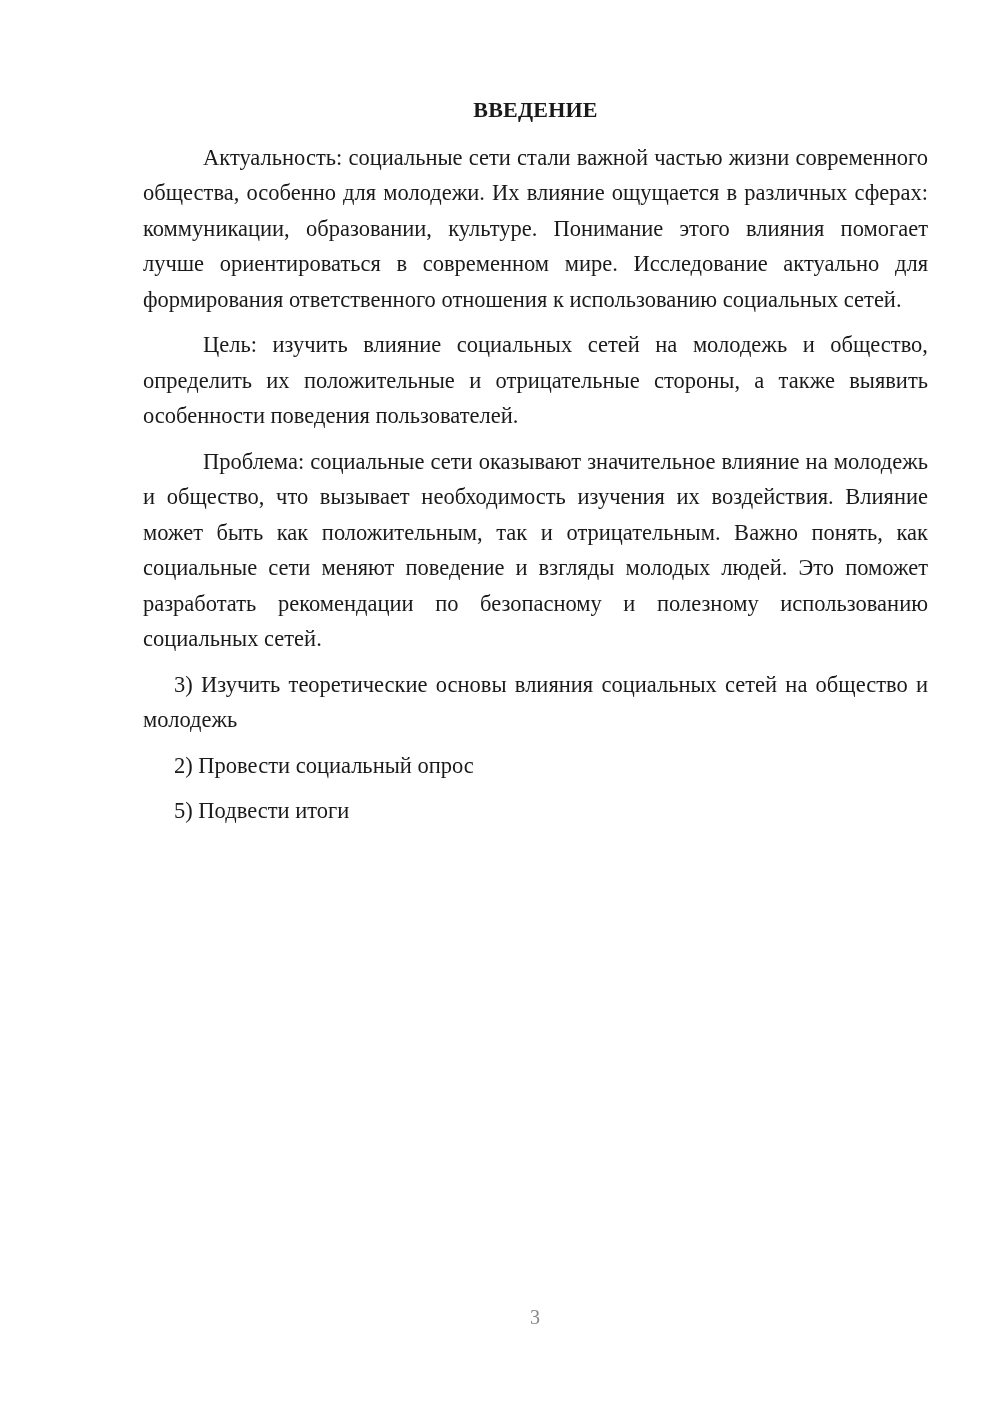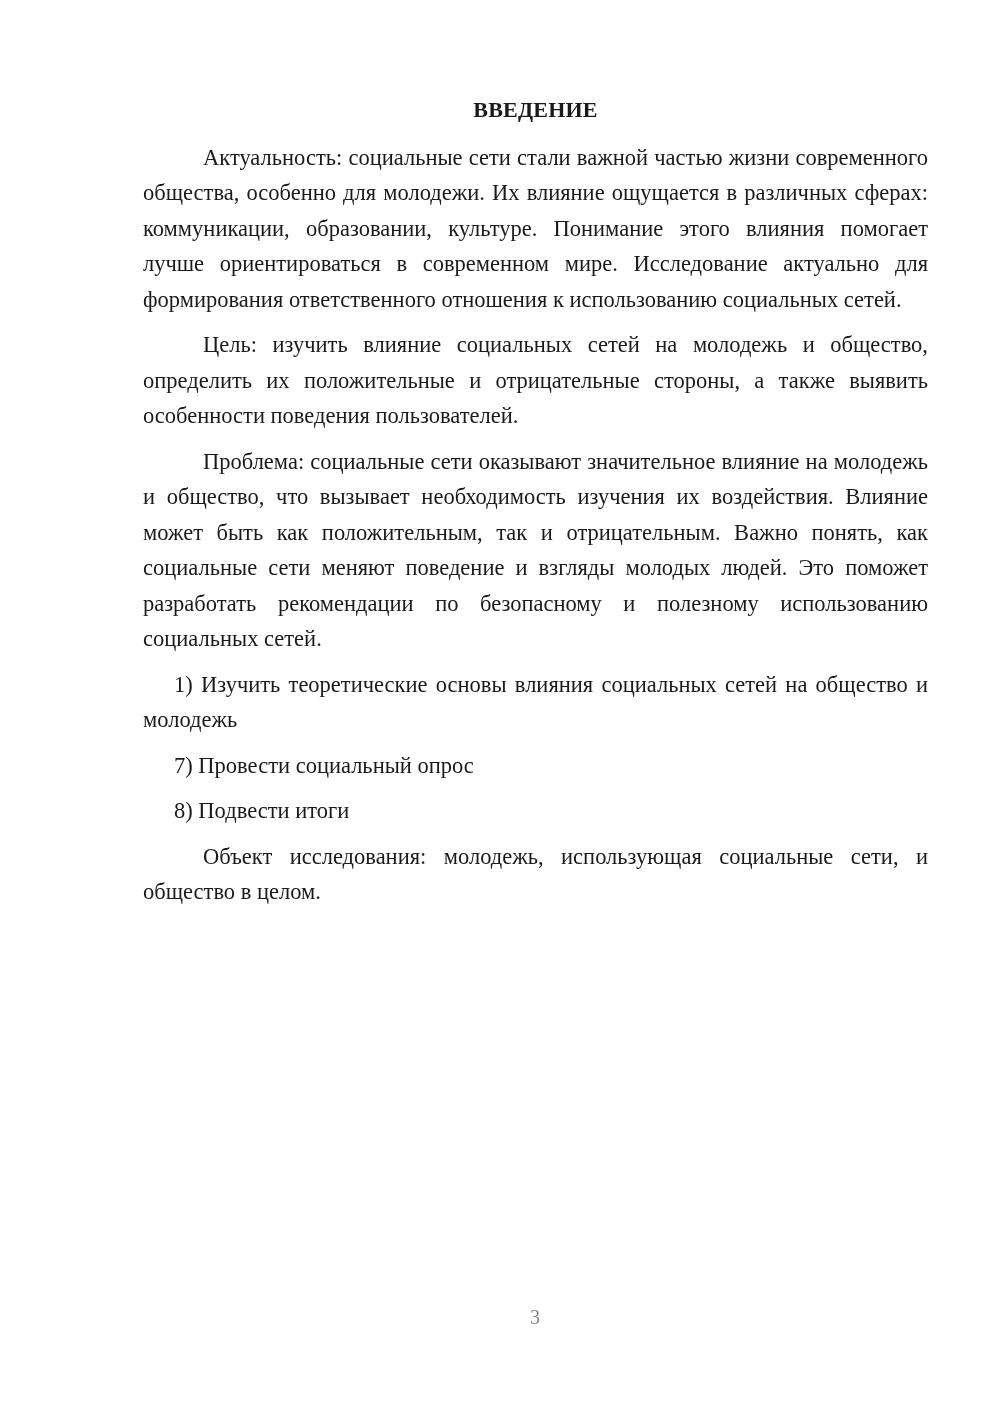--- a/index.html
+++ b/index.html
@@ -68,24 +68,23 @@
     <div class="title">ВВЕДЕНИЕ</div>
 
     <p class="indent">Актуальность: социальные сети стали важной частью жизни современного общества, особенно для молодежи. Их влияние ощущается в различных сферах: коммуникации, образовании, культуре. Понимание этого влияния помогает лучше ориентироваться в современном мире. Исследование актуально для формирования ответственного отношения к использованию социальных сетей.</p>
 
     <p class="indent">Цель: изучить влияние социальных сетей на молодежь и общество, определить их положительные и отрицательные стороны, а также выявить особенности поведения пользователей.</p>
 
     <p class="indent">Проблема: социальные сети оказывают значительное влияние на молодежь и общество, что вызывает необходимость изучения их воздействия. Влияние может быть как положительным, так и отрицательным. Важно понять, как социальные сети меняют поведение и взгляды молодых людей. Это поможет разработать рекомендации по безопасному и полезному использованию социальных сетей.</p>
 
 
     <div>
-      <p class="list-item">1) Изучить теоретические основы влияния социальных сетей на общество и молодежь</p>
-      <p class="list-item">7) Провести социальный опрос</p>
-      <p class="list-item">8) Подвести итоги</p>
+      <p class="list-item">3) Изучить теоретические основы влияния социальных сетей на общество и молодежь</p>
+      <p class="list-item">2) Провести социальный опрос</p>
+      <p class="list-item">5) Подвести итоги</p>
     </div>
 
-    <p class="indent">Объект исследования: молодежь, использующая социальные сети, и общество в целом.</p>
 
 
   </div>
 
   <div class="page-number">3</div>
 </div>
 
 </body></html>

